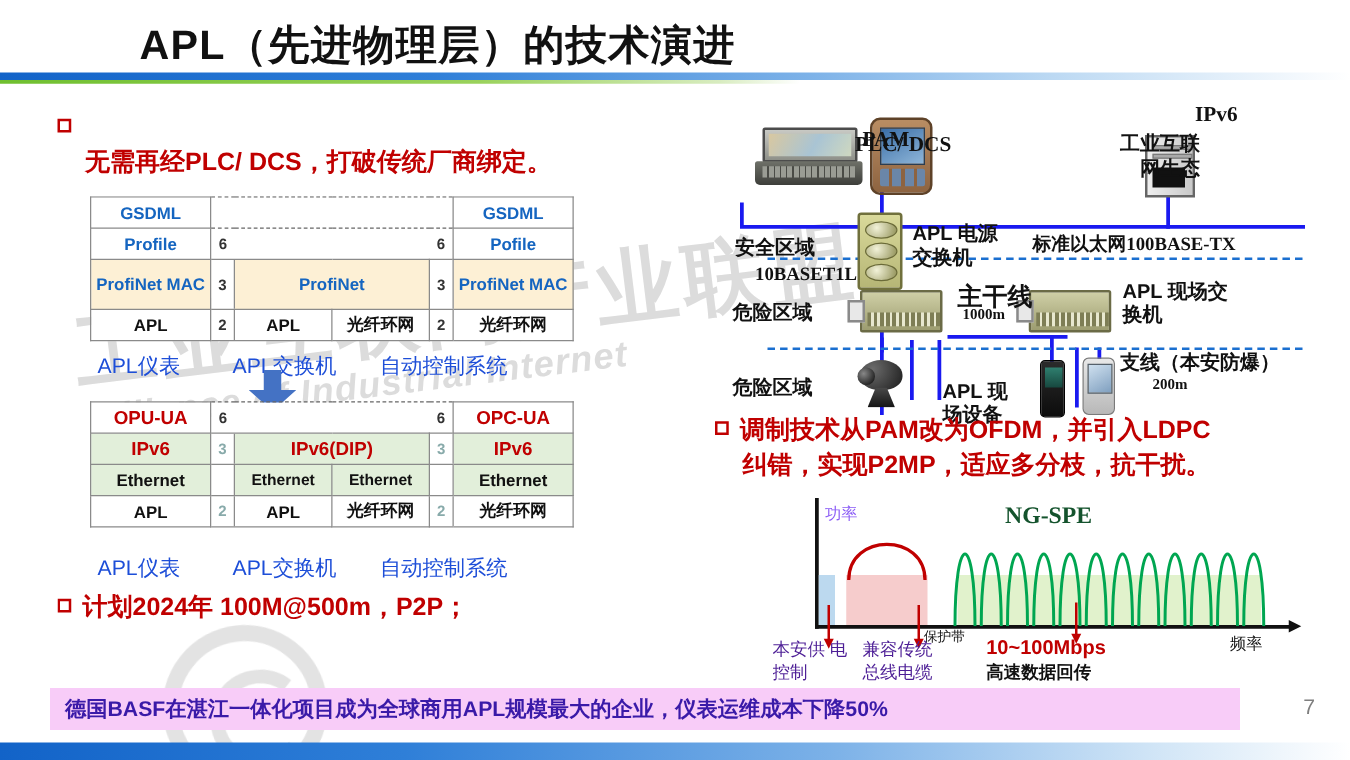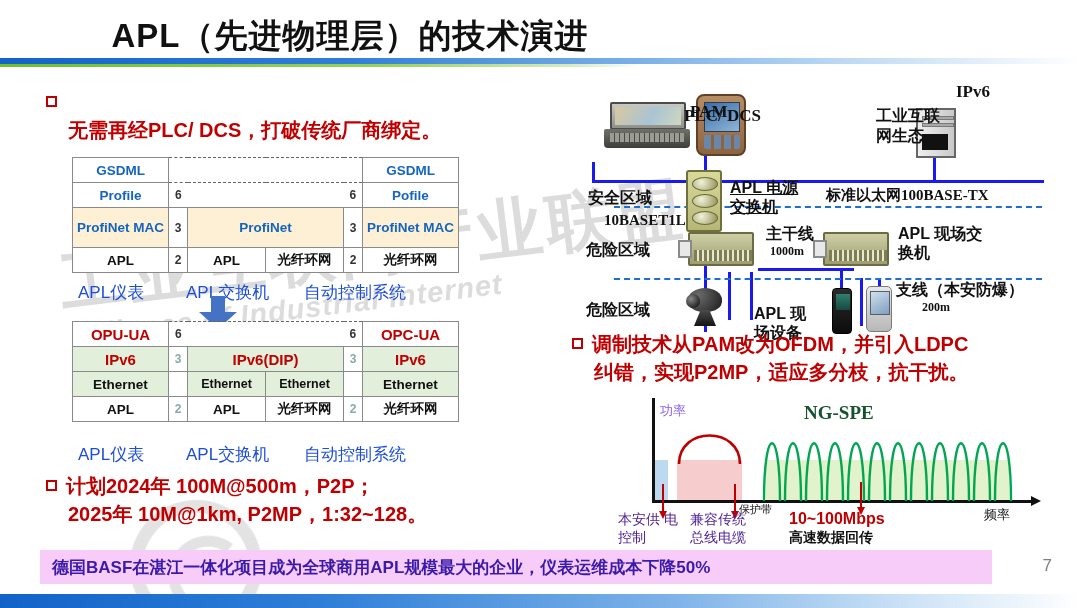--- a/index.html
+++ b/index.html
@@ -291,21 +291,20 @@
       </tr>
     </tbody>
       </table>
   </div>
   <div class="caprow" id="cap2">
     <span class="c1">APL仪表</span><span class="c2">APL交换机</span><span class="c3">自动控制系统</span>
   </div>
 
   <div class="bullet" id="bullet3">
     <div class="line"><span class="sq"></span><span>计划2024年 100M@500m，P2P；</span></div>
-    <div class="line ind">2025年 10M@1km, P2MP，1:32~128。</div>
   </div>
 
   <div class="net">
 
     <div class="wire" style="left:14px; top:98px; width:452px; height:3px;"></div>
     <div class="wire" style="left:14px; top:80px; width:3px; height:20px;"></div>
     <div class="wire" style="left:126px; top:70px; width:3px; height:31px;"></div>
     <div class="wire" style="left:355px; top:60px; width:3px; height:41px;"></div>
     <div class="wire" style="left:126px; top:98px; width:3px; height:30px;"></div>
     <div class="wire" style="left:126px; top:160px; width:3px; height:40px;"></div>
@@ -358,28 +357,28 @@
     <div class="dev hand" style="left:254px; top:206px;">
         <i class="s"></i>
       </div>
     <div class="dev pda" style="left:288px; top:204px;">
         <i class="s"></i>
       </div>
 
     <div class="lbl" style="left:112px; top:20px; font-size:17px;">PAM</div>
     <div class="lbl" style="left:106px; top:24px; font-size:17px; line-height:19px; white-space:pre-line;">PLC/ DCS</div>
     <div class="lbl" style="left:378px; top:0px; font-size:17px;">IPv6</div>
-    <div class="lbl cn" style="left:298px; top:24px; font-size:16px; line-height:20px; width:84px; white-space:normal;">工业互联 网生态</div>
+    <div class="lbl cn" style="left:298px; top:24px; font-size:16px; line-height:20px; width:84px; white-space:normal;text-align:right;">工业互联 网生态</div>
     <div class="lbl cn" style="left:10px; top:106px; font-size:16px;">安全区域</div>
     <div class="lbl" style="left:248px; top:104px; font-size:15px;">标准以太网100BASE-TX</div>
     <div class="lbl" style="left:26px; top:130px; font-size:15px;">10BASET1L</div>
-    <div class="lbl cn" style="left:152px; top:96px; font-size:16px; line-height:19px; width:84px; white-space:normal;text-decoration:underline;">APL 电源交换机</div>
+    <div class="lbl cn" style="left:152px; top:96px; font-size:16px; line-height:19px; width:84px; white-space:normal;">APL 电源交换机</div>
     <div class="lbl cn" style="left:8px; top:158px; font-size:16px;">危险区域</div>
     <div class="lbl cn" style="left:8px; top:218px; font-size:16px;">危险区域</div>
-    <div class="lbl cn" style="left:188px; top:142px; font-size:16px;">主干线</div>
+    <div class="lbl cn" style="left:188px; top:142px; font-size:20px;">主干线</div>
     <div class="lbl" style="left:192px; top:162px; font-size:12px;">1000m</div>
     <div class="lbl cn" style="left:320px; top:142px; font-size:16px; line-height:19px; width:92px; white-space:normal;">APL 现场交换机</div>
     <div class="lbl cn" style="left:176px; top:222px; font-size:16px; line-height:19px; width:64px; white-space:normal;">APL 现场设备</div>
     <div class="lbl cn" style="left:318px; top:198px; font-size:16px;">支线（本安防爆）</div>
     <div class="lbl" style="left:344px; top:218px; font-size:12px;">200m</div>
   </div>
 
   <div class="bullet" id="bullet2">
     <div class="line"><span class="sq"></span><span>调制技术从PAM改为OFDM，并引入LDPC</span></div>
     <div class="line ind">纠错，实现P2MP，适应多分枝，抗干扰。</div>

